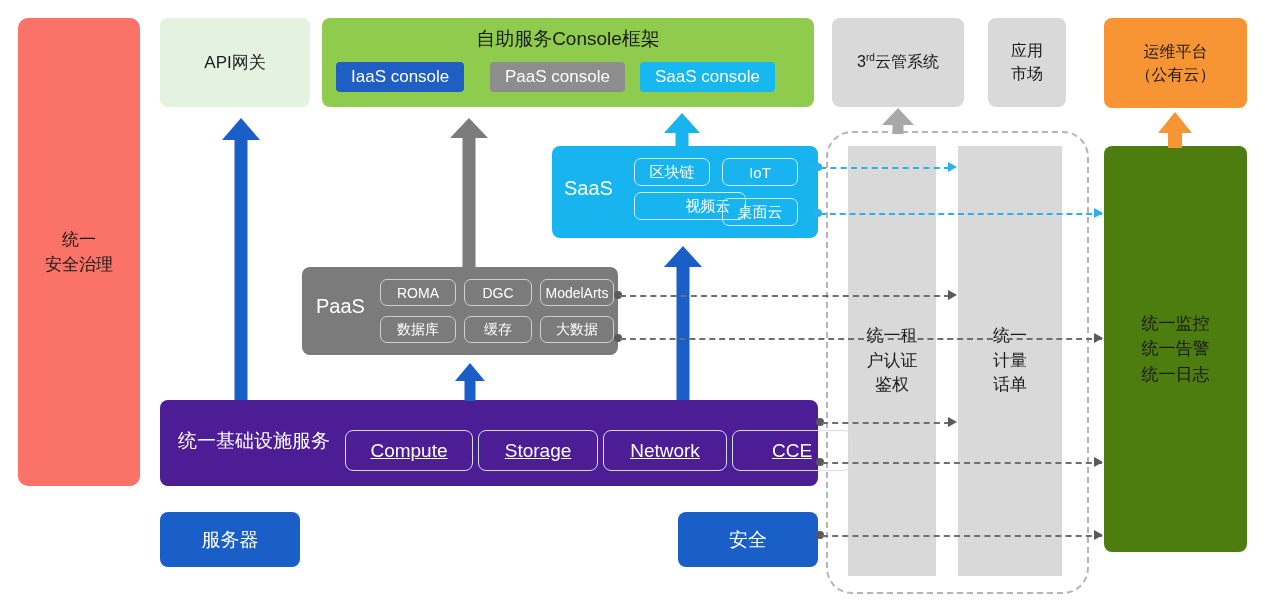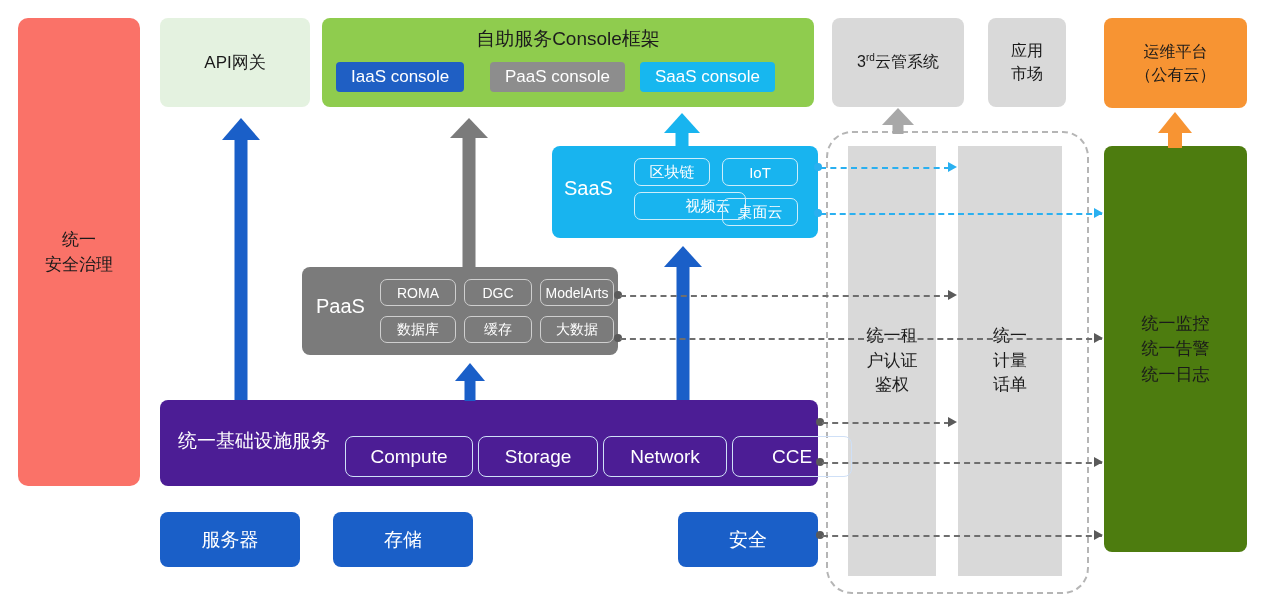--- a/index.html
+++ b/index.html
@@ -101,22 +101,22 @@
   .pc5{left:162px;top:49px;width:66px;}
   .pc6{left:238px;top:49px;width:72px;}
 
   
   .iaas{
     left:160px;top:400px;width:658px;height:86px;
     background:#4c1d95;border-radius:8px;display:block;
   }
   .iaas-label{position:absolute;left:18px;top:28px;color:#fff;font-size:19px;}
   .iaas-chip{
-    position:absolute;top:36px;height:39px;border:1.6px solid #cfe0f7;border-radius:8px;
-    display:flex;align-items:center;justify-content:center;color:#fff;font-size:19px;
+    position:absolute;top:30px;height:39px;border:1.6px solid #cfe0f7;border-radius:8px;
+    display:flex;align-items:center;justify-content:center;color:#fff;font-size:19px;text-decoration:underline;
   }
   .ic1{left:185px;width:126px;}
   .ic2{left:318px;width:118px;}
   .ic3{left:443px;width:122px;}
   .ic4{left:572px;width:118px;}
 
   
   .infra{
     top:512px;height:55px;background:#1a5fc8;border-radius:8px;
     color:#fff;font-size:19px;
@@ -244,21 +244,20 @@
 
   <div class="box iaas">
     <div class="iaas-label">统一基础设施服务</div>
     <div class="iaas-chip ic1">Compute</div>
     <div class="iaas-chip ic2">Storage</div>
     <div class="iaas-chip ic3">Network</div>
     <div class="iaas-chip ic4">CCE</div>
   </div>
 
   <div class="box infra inf1">服务器</div>
-  <div class="box infra inf2">存储</div>
   <div class="box infra inf4">安全</div>
 
   <div class="arrow-up" style="left:222px;top:118px;width:38px;height:282px;">
     <div class="shaft" style="width:13px;height:264px;background:#1a5fc8;"></div>
     <div class="head" style="border-width:0 19px 22px 19px;border-bottom-color:#1a5fc8;"></div>
   </div>
 
   <div class="arrow-up" style="left:450px;top:118px;width:38px;height:149px;">
     <div class="shaft" style="width:13px;height:131px;background:#7b7b7b;"></div>
     <div class="head" style="border-width:0 19px 20px 19px;border-bottom-color:#7b7b7b;"></div>

